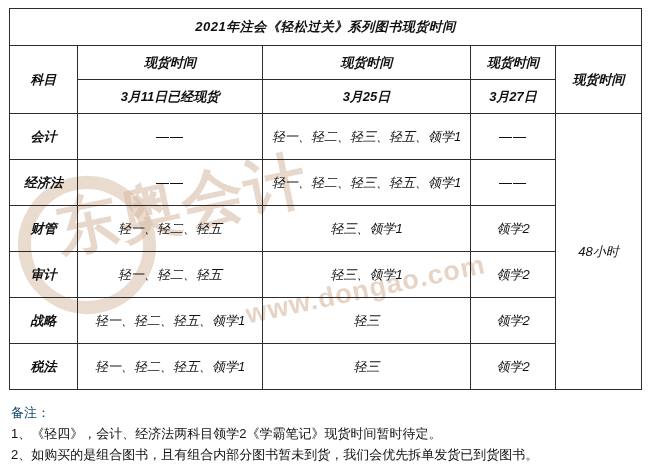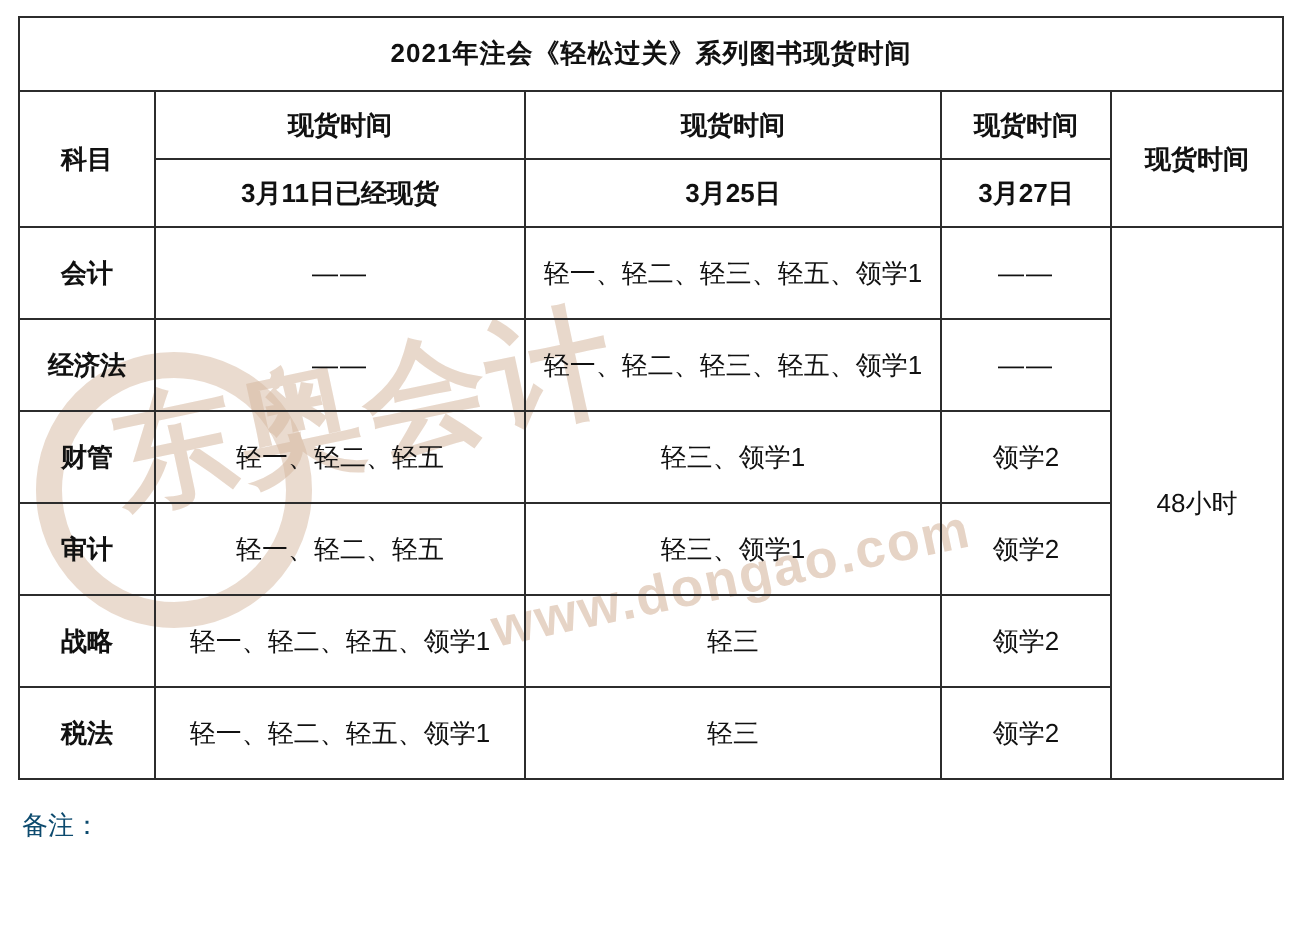--- a/index.html
+++ b/index.html
@@ -74,20 +74,21 @@
     background: transparent;
   }
   table.sheet td {
     border: 1px solid #2c2c2c;
     text-align: center;
     vertical-align: middle;
     font-size: 13px;
     color: #111111;
     padding: 3px 2px;
     background: transparent;
+    font-style: italic;
   }
   td.title-cell {
     font-size: 15px;
     font-weight: bold;
     letter-spacing: 0.5px;
     height: 30px;
     border-top: 1px solid #2c2c2c;
   }
   td.hdr {
     font-weight: bold;
@@ -208,15 +209,17 @@
         <td class="subject">税法</td>
         <td class="body-cell">轻一、轻二、轻五、领学1</td>
         <td class="body-cell">轻三</td>
         <td class="body-cell">领学2</td>
       </tr>
     </tbody>
   </table>
 
   <div id="notes">
     <div class="note-head">备注：</div>
+    <div class="note-line">1、《轻四》，会计、经济法两科目领学2《学霸笔记》现货时间暂时待定。</div>
+    <div class="note-line">2、如购买的是组合图书，且有组合内部分图书暂未到货，我们会优先拆单发货已到货图书。</div>
   </div>
 
 </div>
 
 </body></html>

